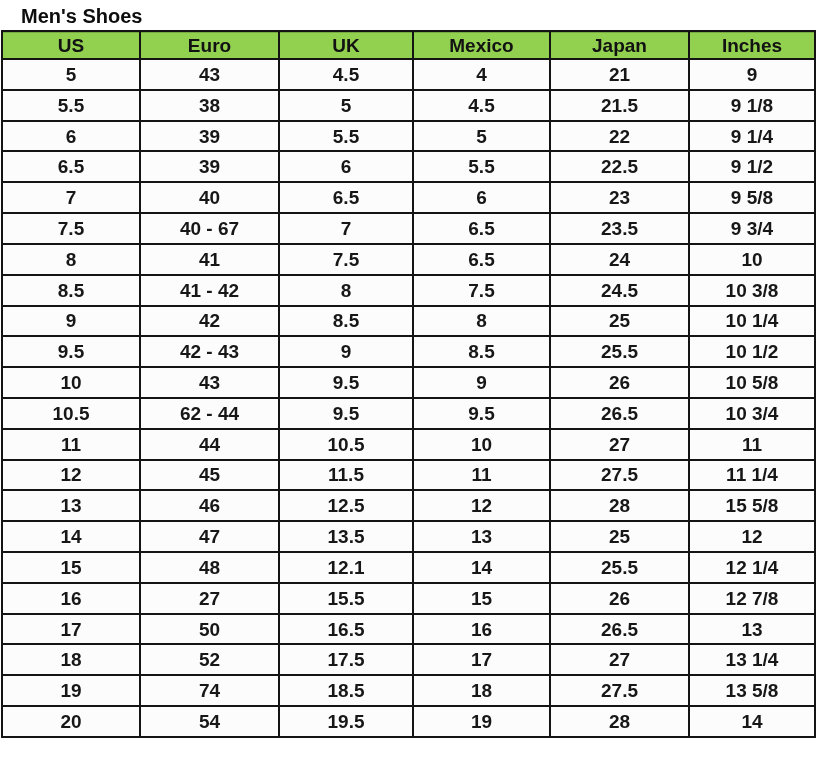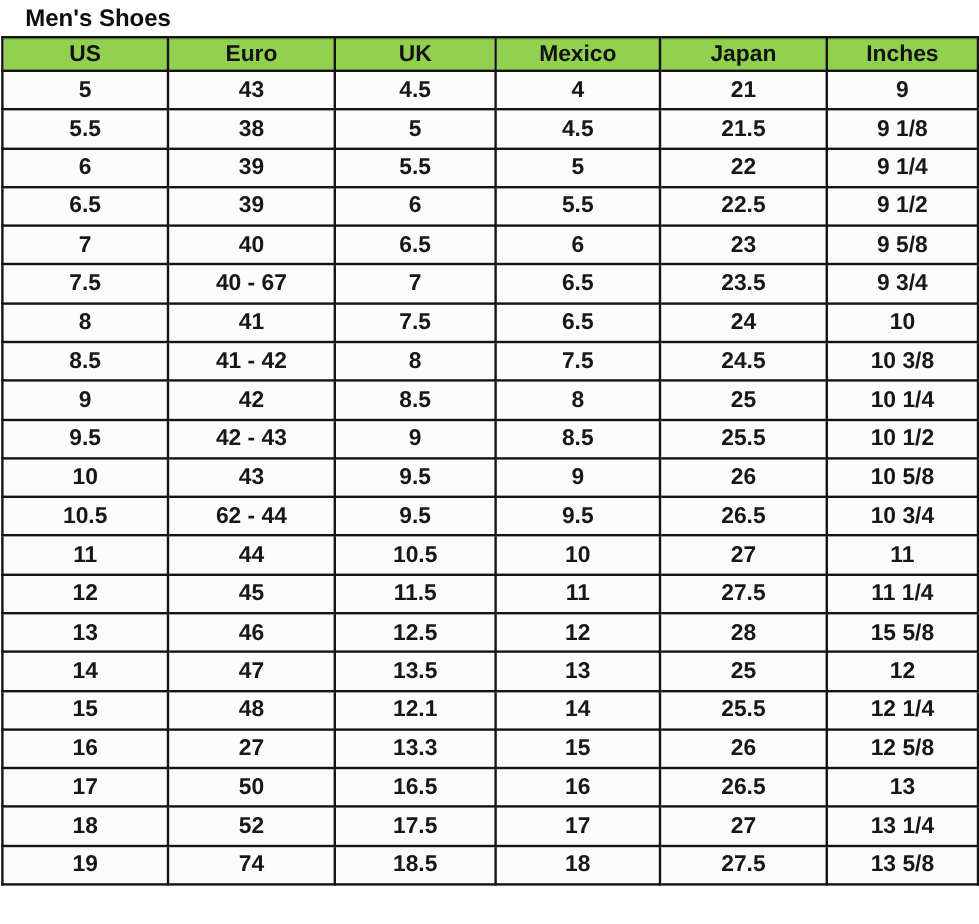--- a/index.html
+++ b/index.html
@@ -217,24 +217,24 @@
           <td>15</td>
           <td>48</td>
           <td>12.1</td>
           <td>14</td>
           <td>25.5</td>
           <td>12 1/4</td>
         </tr>
         <tr>
           <td>16</td>
           <td>27</td>
-          <td>13.3</td>
+          <td>15.5</td>
           <td>15</td>
           <td>26</td>
-          <td>12 5/8</td>
+          <td>12 7/8</td>
         </tr>
         <tr>
           <td>17</td>
           <td>50</td>
           <td>16.5</td>
           <td>16</td>
           <td>26.5</td>
           <td>13</td>
         </tr>
         <tr>
@@ -246,15 +246,23 @@
           <td>13 1/4</td>
         </tr>
         <tr>
           <td>19</td>
           <td>74</td>
           <td>18.5</td>
           <td>18</td>
           <td>27.5</td>
           <td>13 5/8</td>
         </tr>
+        <tr>
+          <td>20</td>
+          <td>54</td>
+          <td>19.5</td>
+          <td>19</td>
+          <td>28</td>
+          <td>14</td>
+        </tr>
       </tbody>
   </table>
 </div>
 
 </body></html>

